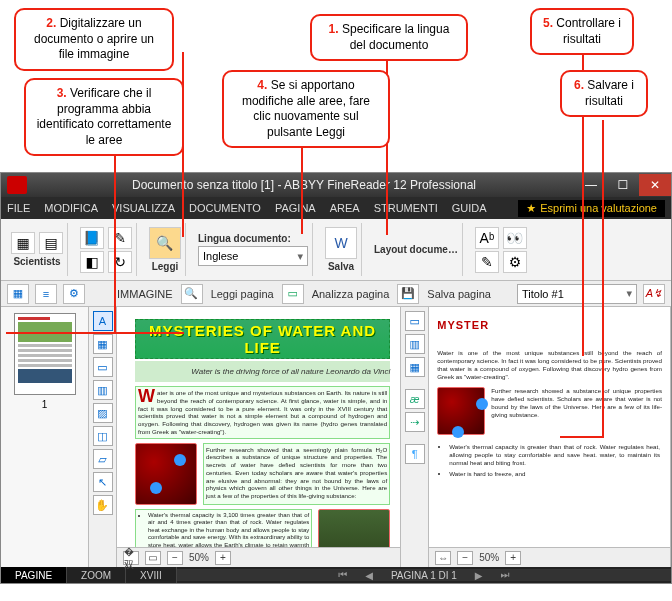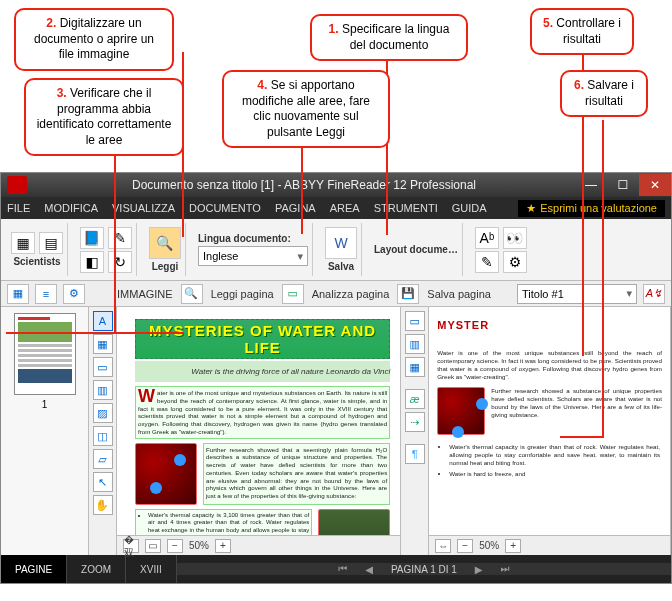--- a/index.html
+++ b/index.html
@@ -80,21 +80,21 @@
 
   .pane.right .page{padding:12px 8px;}
   .rtitle{color:#b00;font-weight:bold;font-size:11px;letter-spacing:1px;}
   .rbody{font-size:6.2px;line-height:1.3;color:#222;margin-top:18px;text-align:justify;}
 
   
   .zoombar{height:20px;background:#eee;border-top:1px solid #bbb;display:flex;align-items:center;gap:6px;padding:0 6px;font-size:10px;color:#444;}
   .zbtn{width:16px;height:14px;border:1px solid #aaa;display:flex;align-items:center;justify-content:center;background:#fff;}
 
   
-  .status{height:28px;background:#222;color:#ccc;display:flex;align-items:center;font-size:10px;}
+  .status{height:16px;background:#222;color:#ccc;display:flex;align-items:center;font-size:10px;}
   .status .seg{padding:0 14px;height:100%;display:flex;align-items:center;border-right:1px solid #444;}
   .status .seg.active{background:#000;color:#fff;}
   .status .center{flex:1;display:flex;align-items:center;justify-content:center;gap:18px;background:#333;}
   .status .nav{color:#999;}
 </style>
 </head>
 <body>
 
 <div class="callout" style="top:8px;left:14px;width:160px"><span class="num">2.</span> <span>Digitalizzare un documento o aprire un file immagine</span></div>
 <div class="callout" style="top:14px;left:310px;width:158px"><span class="num">1.</span> <span>Specificare la lingua del documento</span></div>

